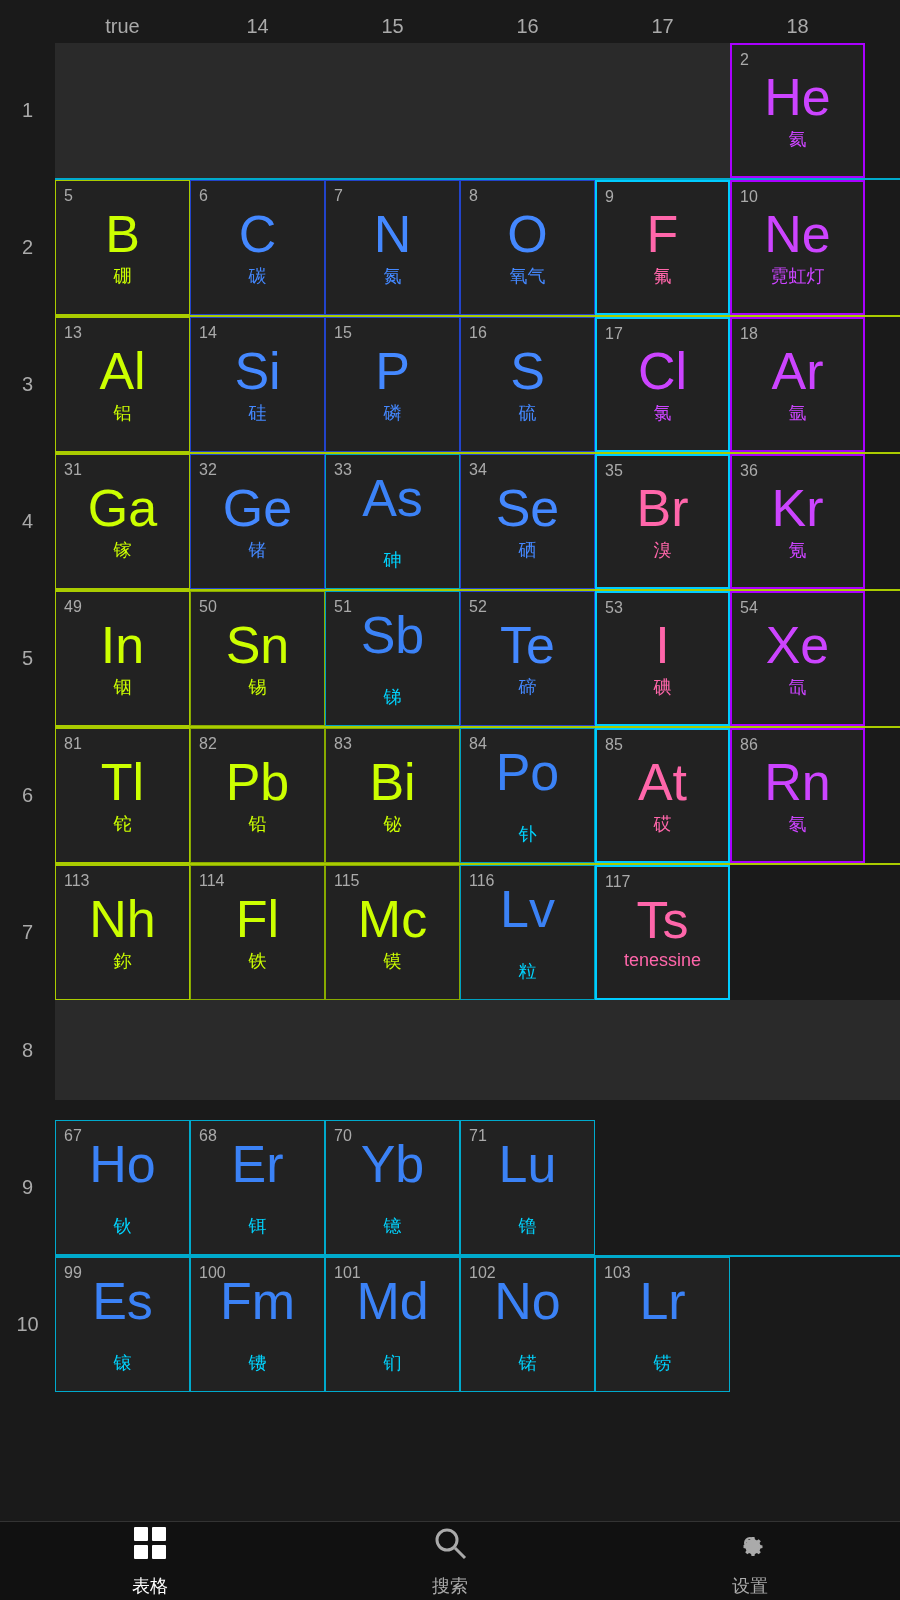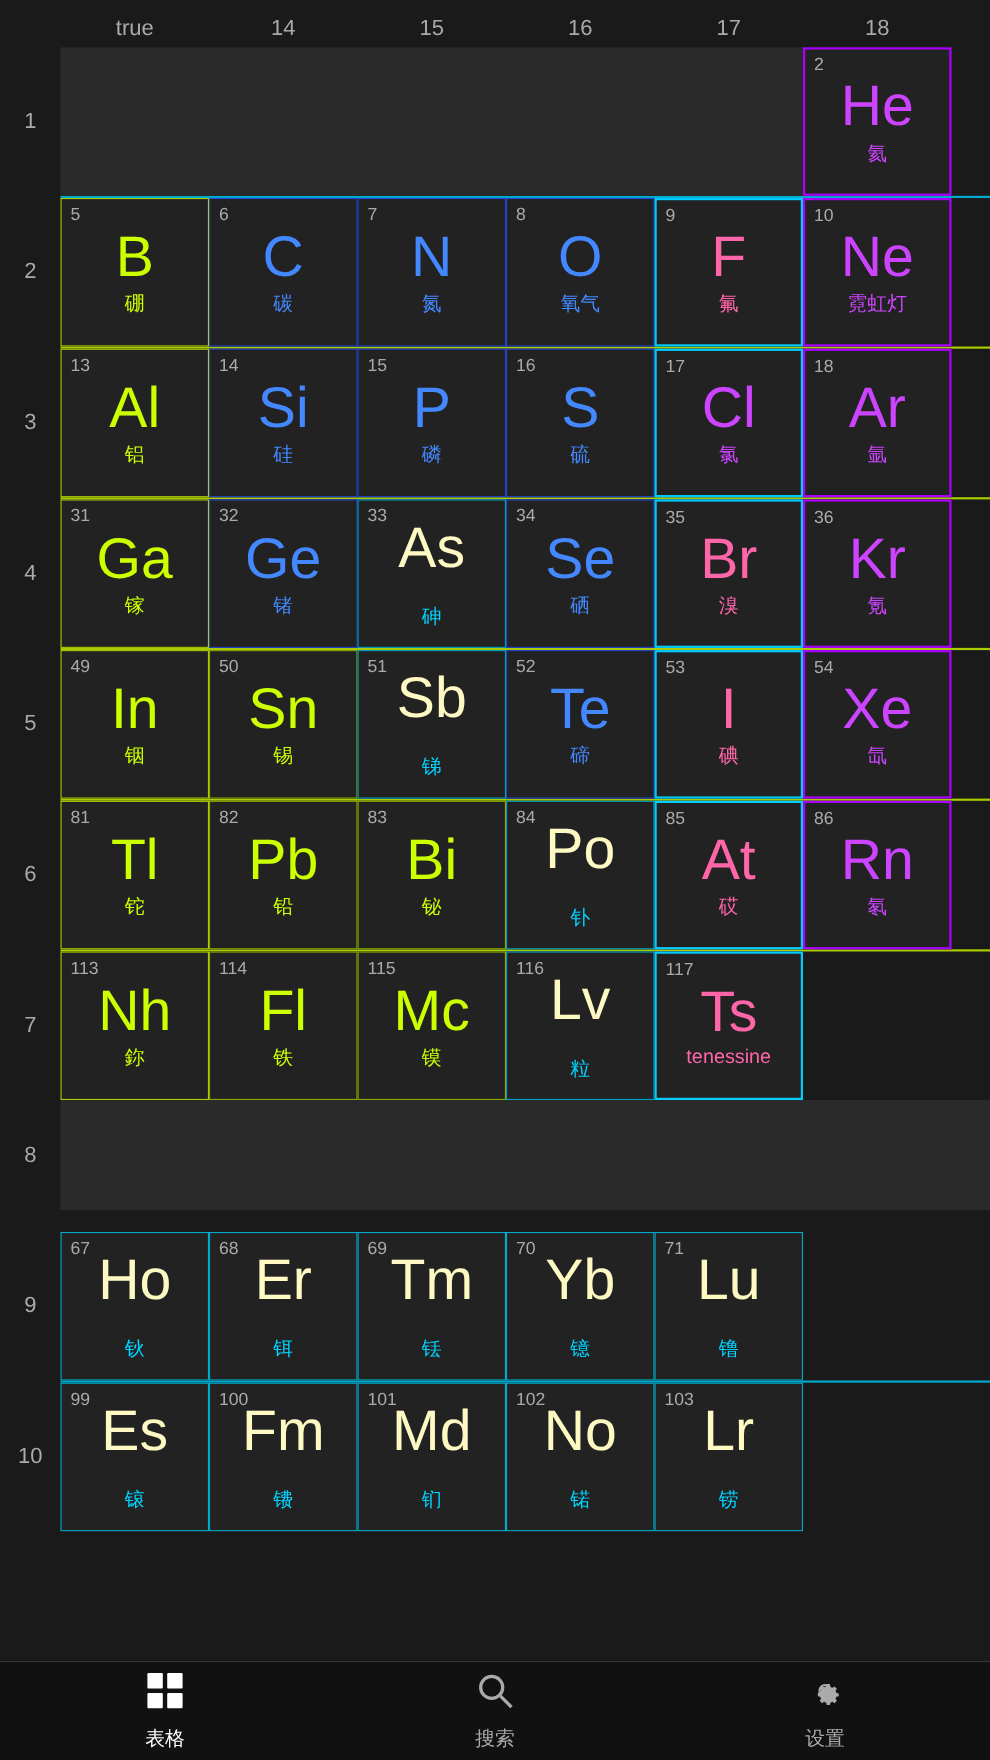--- a/index.html
+++ b/index.html
@@ -77,21 +77,21 @@
       font-weight: normal;
       line-height: 1;
     }
 
     .cell .name {
       font-size: 18px;
       margin-top: 4px;
     }
 
     
-    .c-cyan .symbol { color: #fef9c3; }
+    .c-cyan .symbol { color: #3b82f6; }
     .c-cyan .name { color: #00d4ff; }
     .c-cyan { border-color: #00a0c0; gap: 20px; }
 
     .c-yellow .symbol { color: #ccff00; }
     .c-yellow .name { color: #ccff00; }
     .c-yellow { border-color: #88aa00; }
 
     .c-blue .symbol { color: #4488ff; }
     .c-blue .name { color: #4488ff; }
     .c-blue { border-color: #2244cc; }
@@ -138,21 +138,21 @@
       flex: 1;
       height: 100%;
       background: #2a2a2a;
     }
 
     
     .bottom-nav {
       position: fixed;
       bottom: 0;
       width: 900px;
-      height: 90px;
+      height: 79px;
       background: #111;
       display: flex;
       align-items: center;
       justify-content: space-around;
       border-top: 1px solid #333;
     }
 
     .nav-item {
       display: flex;
       flex-direction: column;
@@ -434,25 +434,20 @@
       <div class="row-label">9</div>
       <div class="cell c-cyan sec-cyan">
         <span class="atomic-number">67</span>
         <span class="symbol">Ho</span>
         <span class="name">钬</span>
       </div>
       <div class="cell c-cyan sec-cyan">
         <span class="atomic-number">68</span>
         <span class="symbol">Er</span>
         <span class="name">铒</span>
-      </div>
-      <div class="cell c-cyan sec-cyan">
-        <span class="atomic-number">69</span>
-        <span class="symbol">Tm</span>
-        <span class="name">铥</span>
       </div>
       <div class="cell c-cyan sec-cyan">
         <span class="atomic-number">70</span>
         <span class="symbol">Yb</span>
         <span class="name">镱</span>
       </div>
       <div class="cell c-cyan sec-cyan">
         <span class="atomic-number">71</span>
         <span class="symbol">Lu</span>
         <span class="name">镥</span>

